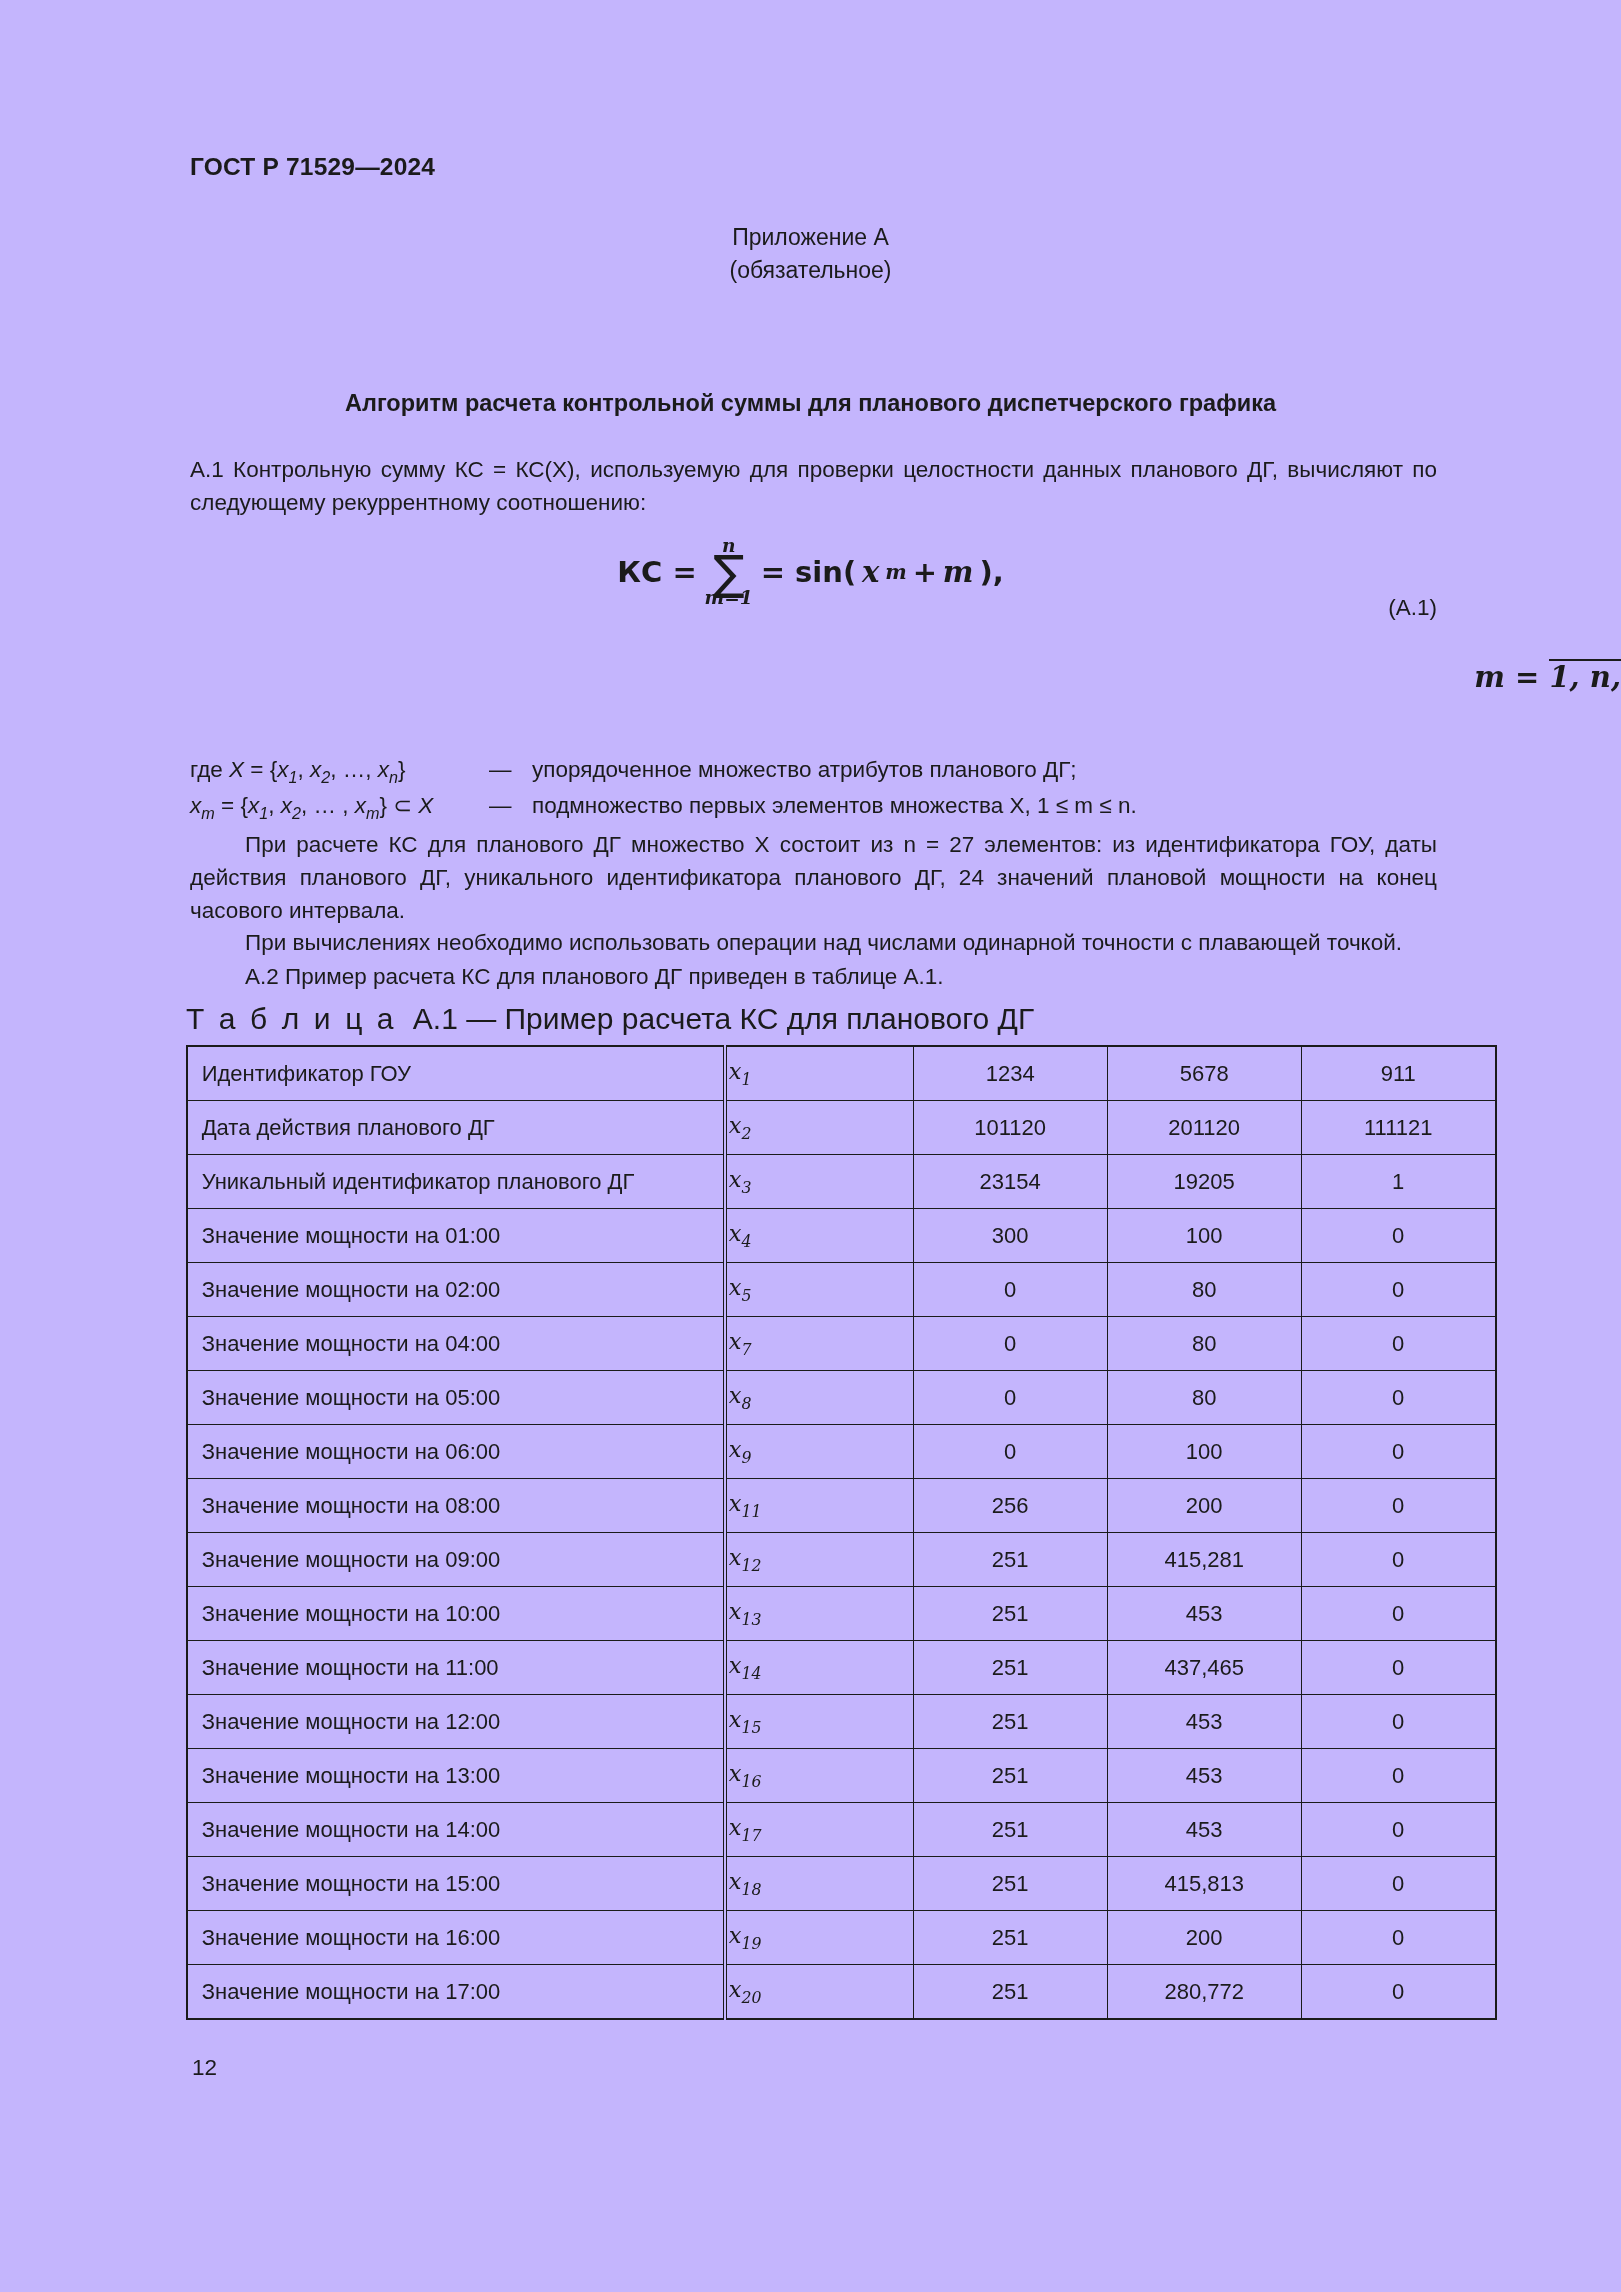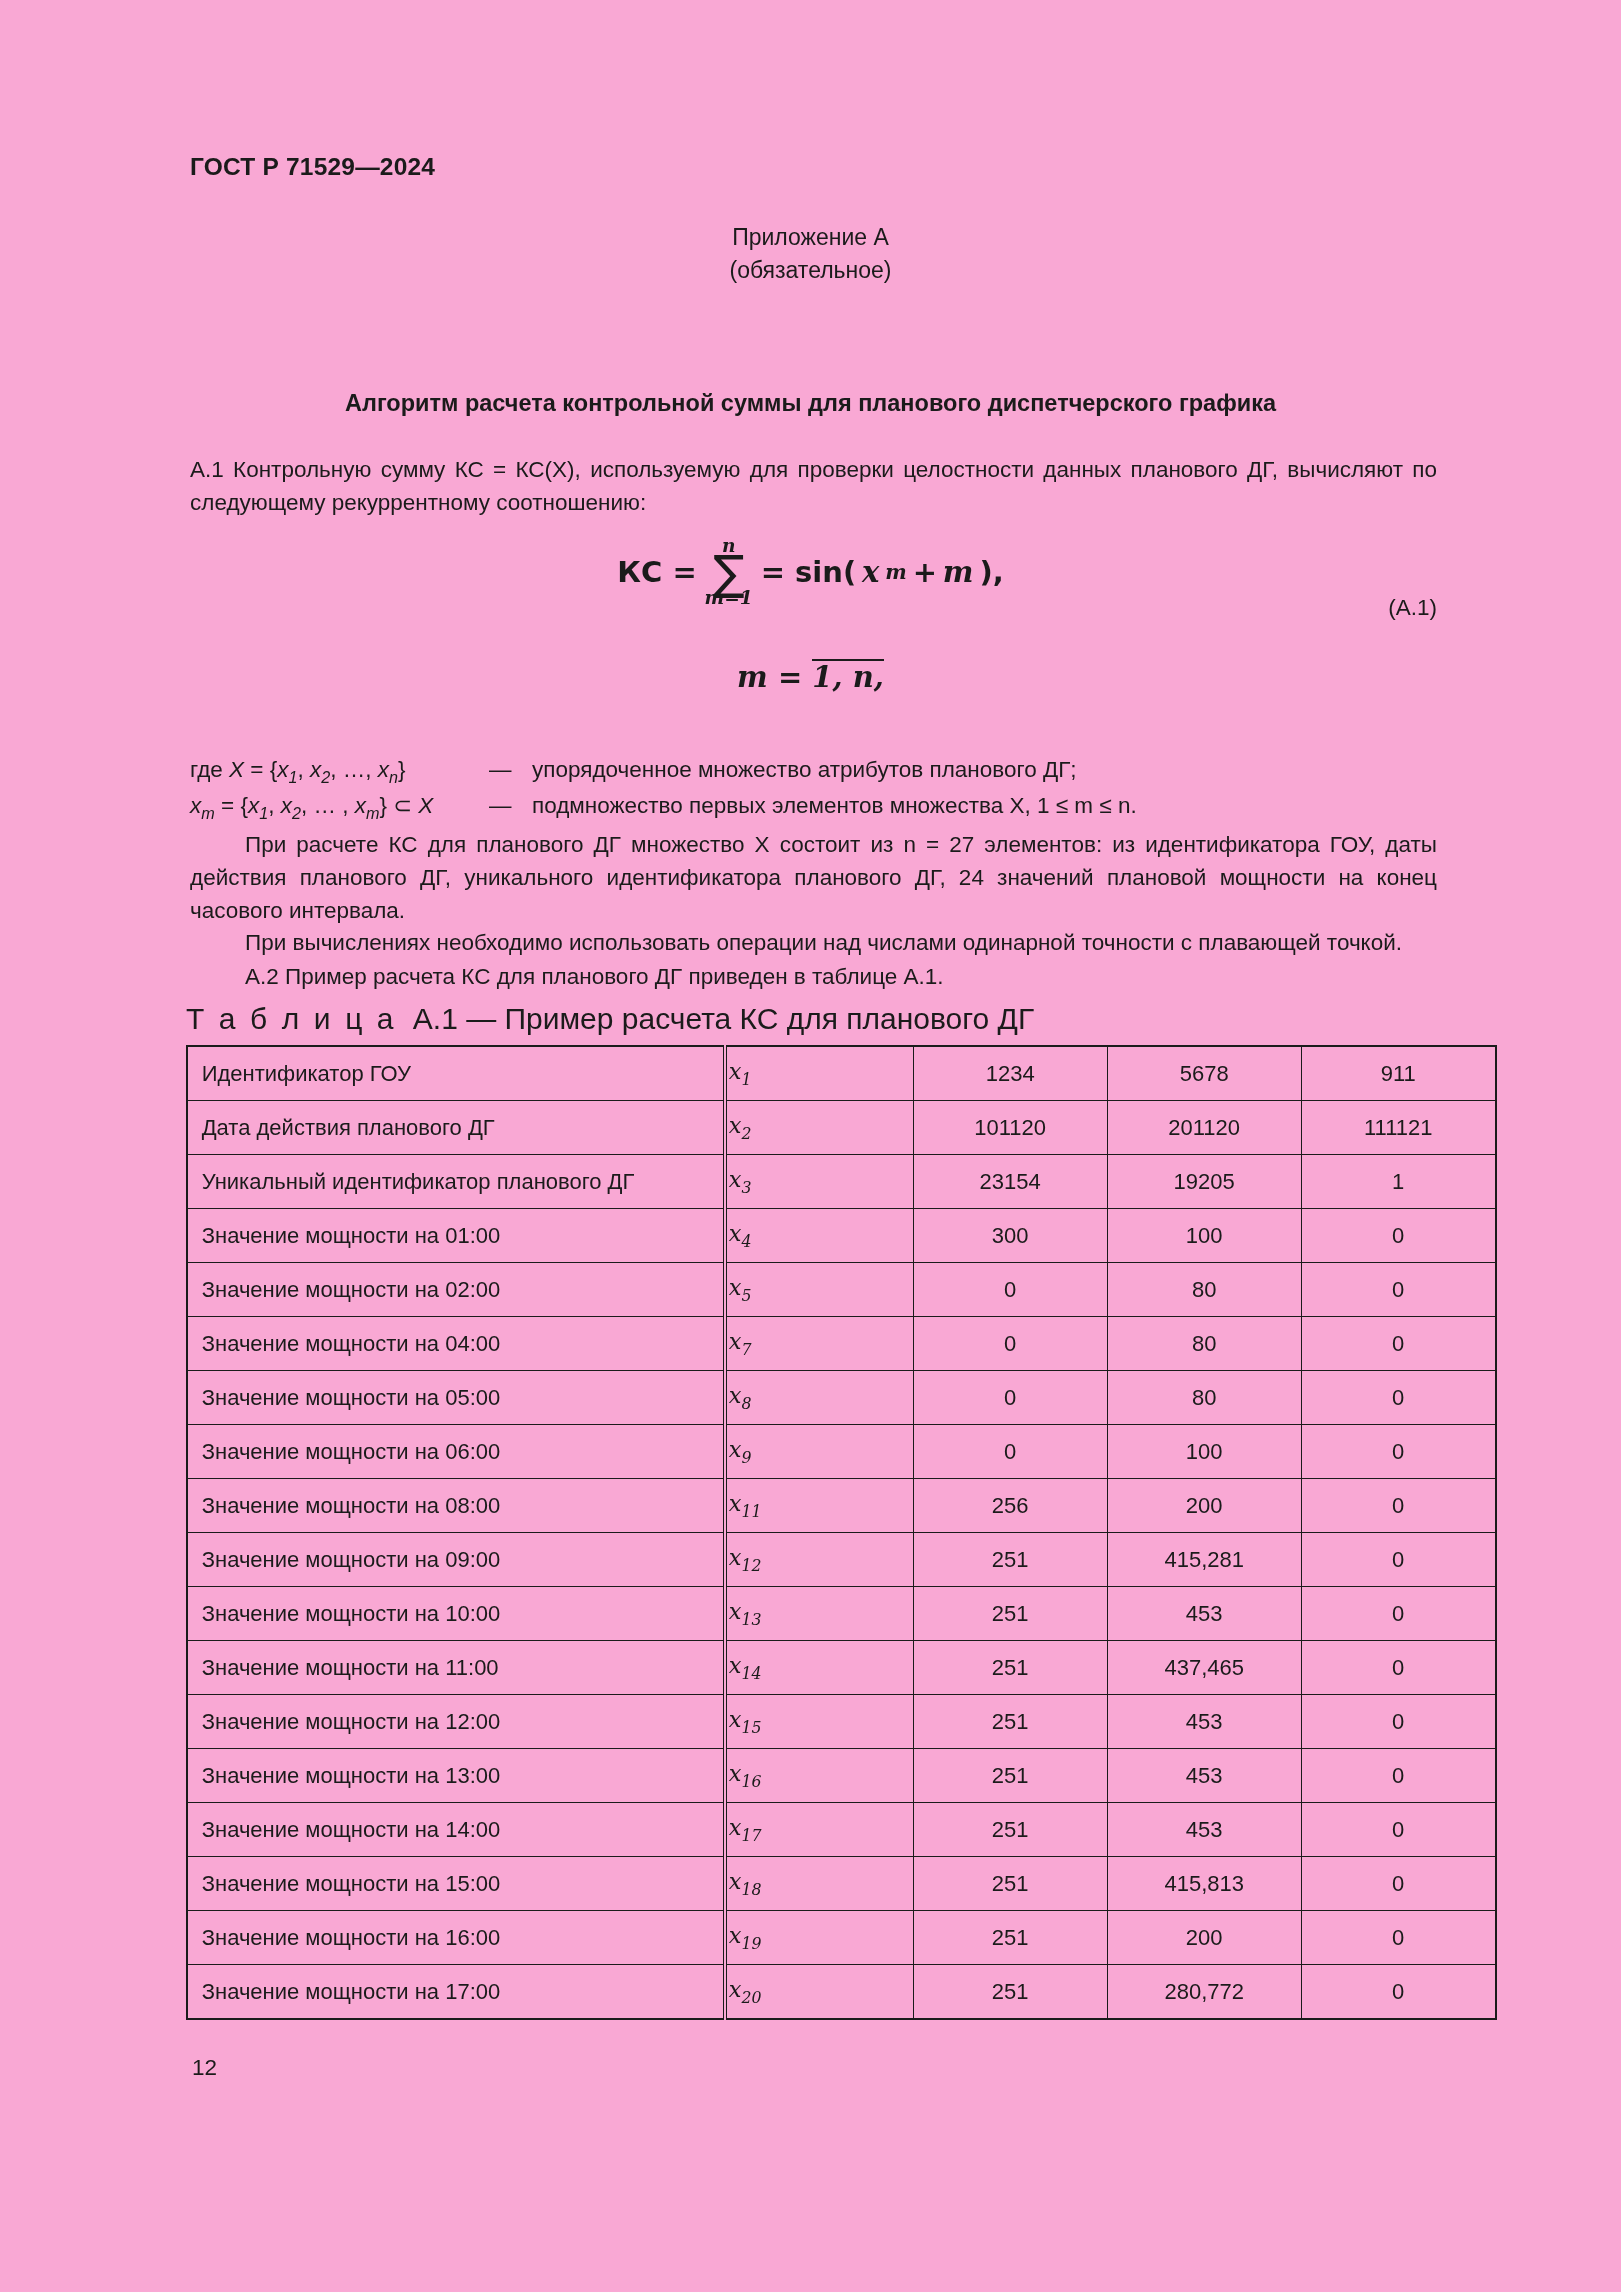--- a/index.html
+++ b/index.html
@@ -8,21 +8,21 @@
     background: #f1f1f1;
   }
   body {
     font-family: "Liberation Sans", sans-serif;
     color: #1b1b1b;
   }
   .page {
     position: relative;
     width: 1621px;
     height: 2293px;
-    background: #f9a8d4;
+    background: #c4b5fd;
     box-sizing: border-box;
     overflow: hidden;
   }
 
   
   .doc-header {
     position: absolute;
     left: 190px;
     top: 153px;
     font-size: 24.5px;
@@ -115,21 +115,21 @@
     right: 184px;
     top: 595px;
     font-size: 22.5px;
   }
 
   .formula-second {
     position: absolute;
     left: 0;
     right: 0;
     top: 659px;
-    text-align: center;
+    text-align: right;
     font-size: 29px;
     font-weight: bold;
     font-family: "DejaVu Serif", serif;
     font-style: italic;
   }
   .overline-pair {
     display: inline-block;
     border-top: 2.5px solid #1b1b1b;
     padding-top: 1px;
     line-height: 1.05;

